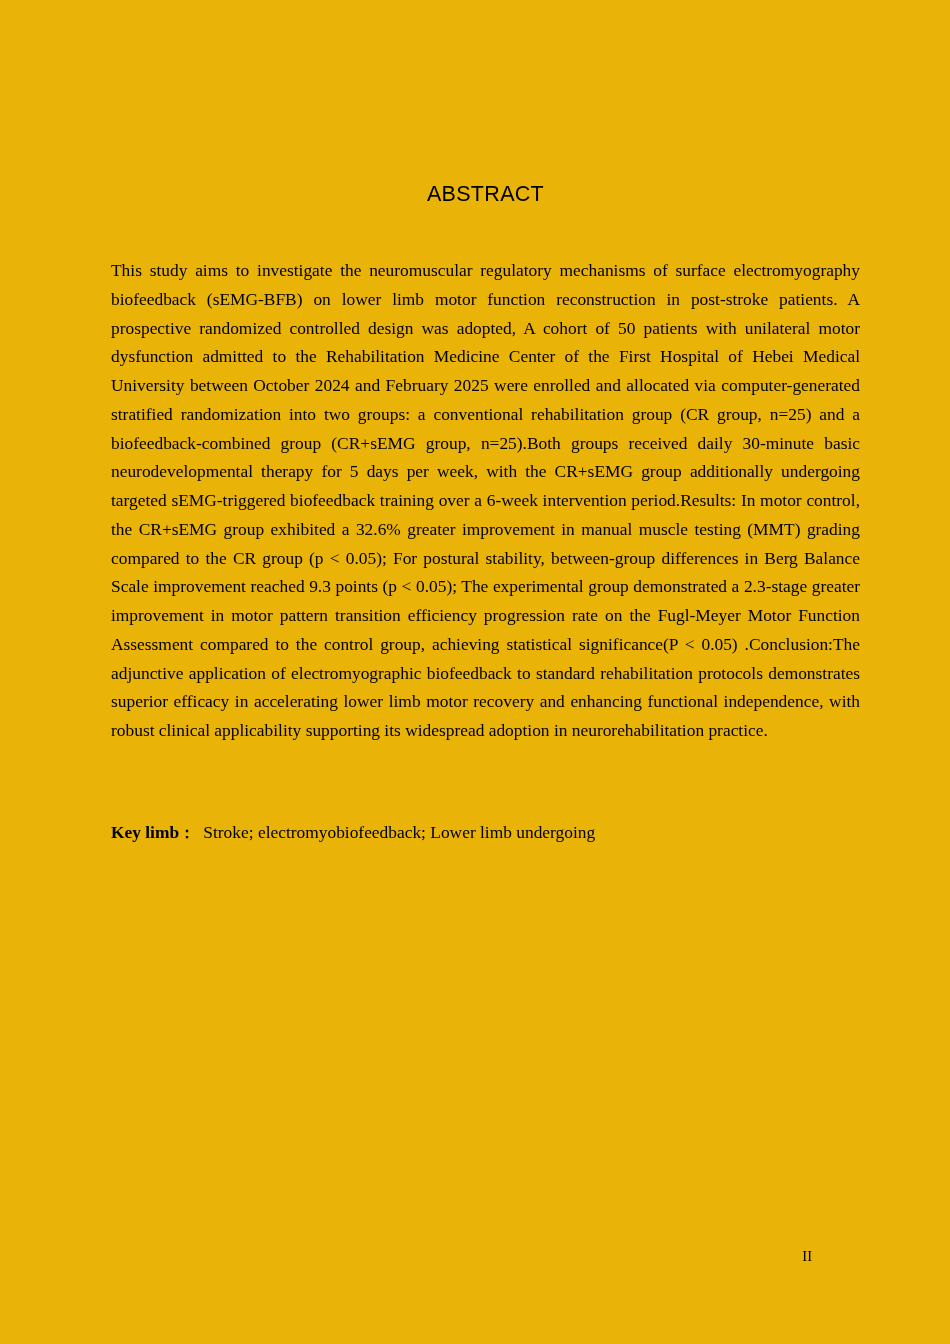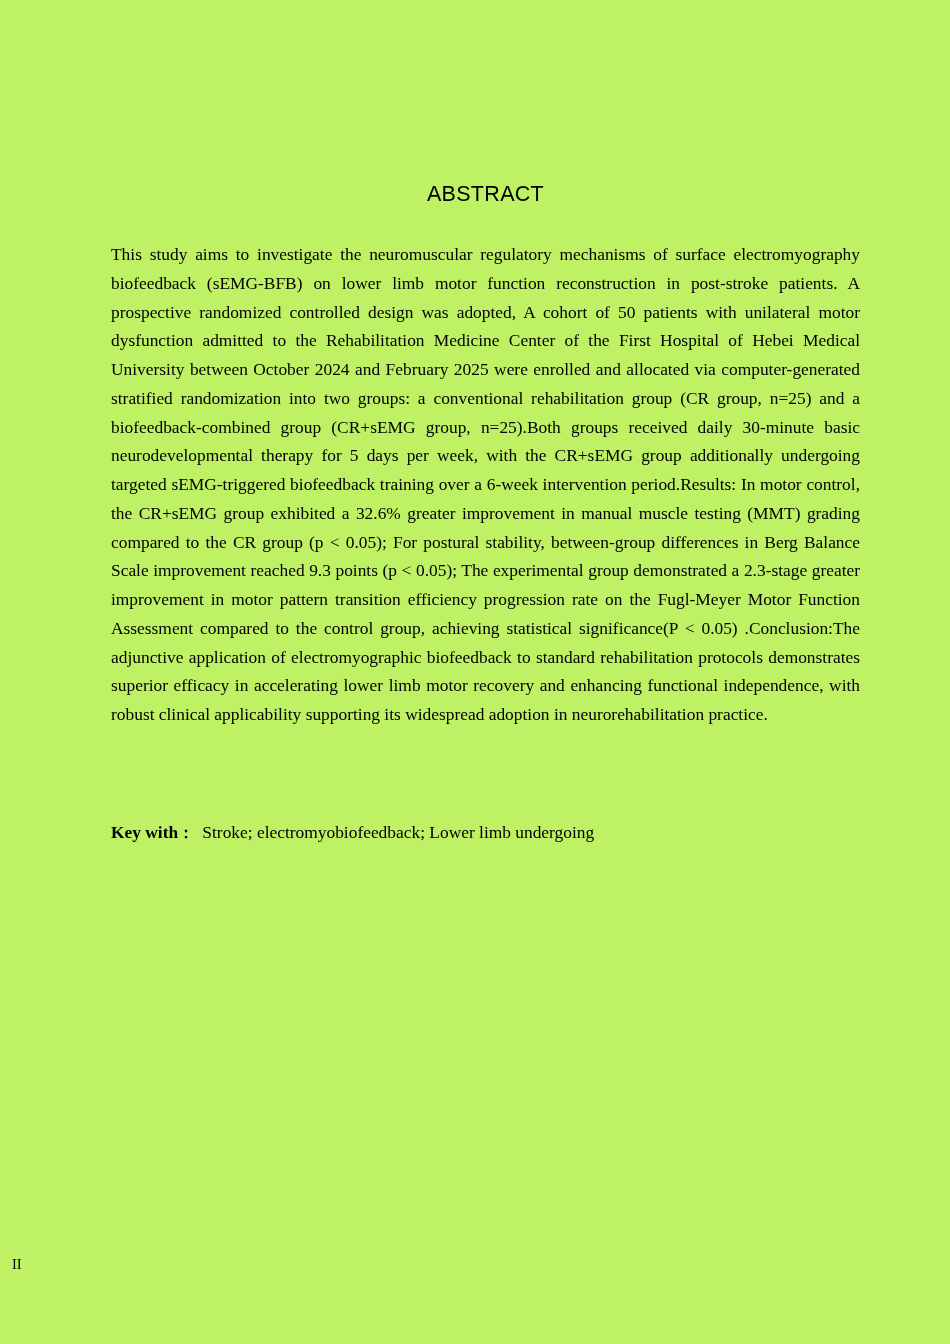--- a/index.html
+++ b/index.html
@@ -16,21 +16,21 @@
     color: #000000;
     -webkit-font-smoothing: antialiased;
   }
 
   .page {
     position: absolute;
     left: 0;
     top: 0;
     width: 950px;
     height: 1344px;
-    background: #bef264;
+    background: #eab308;
   }
 
   .content-column {
     position: absolute;
     left: 111px;
     top: 0;
     width: 749px;
   }
 
   .doc-title {
@@ -45,21 +45,21 @@
     left: 0;
     top: 180px;
     width: 749px;
     line-height: 28px;
     color: #000000;
   }
 
   .abstract-body {
     position: absolute;
     left: 0;
-    top: 240px;
+    top: 256px;
     width: 749px;
     font-family: "Liberation Serif", "DejaVu Serif", serif;
     font-size: 17.4px;
     line-height: 28.75px;
     text-align: justify;
     text-justify: inter-word;
     text-align-last: left;
     margin: 0;
     color: #000000;
     hyphens: none;
@@ -91,39 +91,39 @@
 
   .keywords-value {
     font-weight: normal;
   }
 
   .page-number {
     position: absolute;
     left: 0;
     top: 1243px;
     width: 808px;
-    text-align: left;
+    text-align: right;
     font-family: "Liberation Serif", "DejaVu Serif", serif;
     font-size: 14.5px;
     line-height: 18px;
     color: #000000;
-    margin: 12px;
+    margin: 4px;
   }
 </style>
 </head>
 <body>
 
 <div class="page">
   <div class="content-column">
 
     <h1 class="doc-title">ABSTRACT</h1>
 
     <p class="abstract-body">This study aims to investigate the neuromuscular regulatory mechanisms of surface electromyography biofeedback (sEMG-BFB) on lower limb motor function reconstruction in post-stroke patients. A prospective randomized controlled design was adopted, A cohort of 50 patients with unilateral motor dysfunction admitted to the Rehabilitation Medicine Center of the First Hospital of Hebei Medical University between October 2024 and February 2025 were enrolled and allocated via computer-generated stratified randomization into two groups: a conventional rehabilitation group (CR group, n=25) and a biofeedback-combined group (CR+sEMG group, n=25).Both groups received daily 30-minute basic neurodevelopmental therapy for 5 days per week, with the CR+sEMG group additionally undergoing targeted sEMG-triggered biofeedback training over a 6-week intervention period.Results: In motor control, the CR+sEMG group exhibited a 32.6% greater improvement in manual muscle testing (MMT) grading compared to the CR group (p &lt; 0.05); For postural stability, between-group differences in Berg Balance Scale improvement reached 9.3 points (p &lt; 0.05); The experimental group demonstrated a 2.3-stage greater improvement in motor pattern transition efficiency progression rate on the Fugl-Meyer Motor Function Assessment compared to the control group, achieving statistical significance(P &lt; 0.05) .Conclusion:The adjunctive application of electromyographic biofeedback to standard rehabilitation protocols demonstrates superior efficacy in accelerating lower limb motor recovery and enhancing functional independence, with robust clinical applicability supporting its widespread adoption in neurorehabilitation practice.</p>
 
     <p class="keywords-line">
-      <span class="keywords-label">Key with</span><span class="keywords-colon">：</span>&nbsp;
+      <span class="keywords-label">Key limb</span><span class="keywords-colon">：</span>&nbsp;
       <span class="keywords-value">Stroke; electromyobiofeedback; Lower limb undergoing</span>
     </p>
 
   </div>
 
   <div class="page-number">II</div>
 </div>
 
 </body></html>

